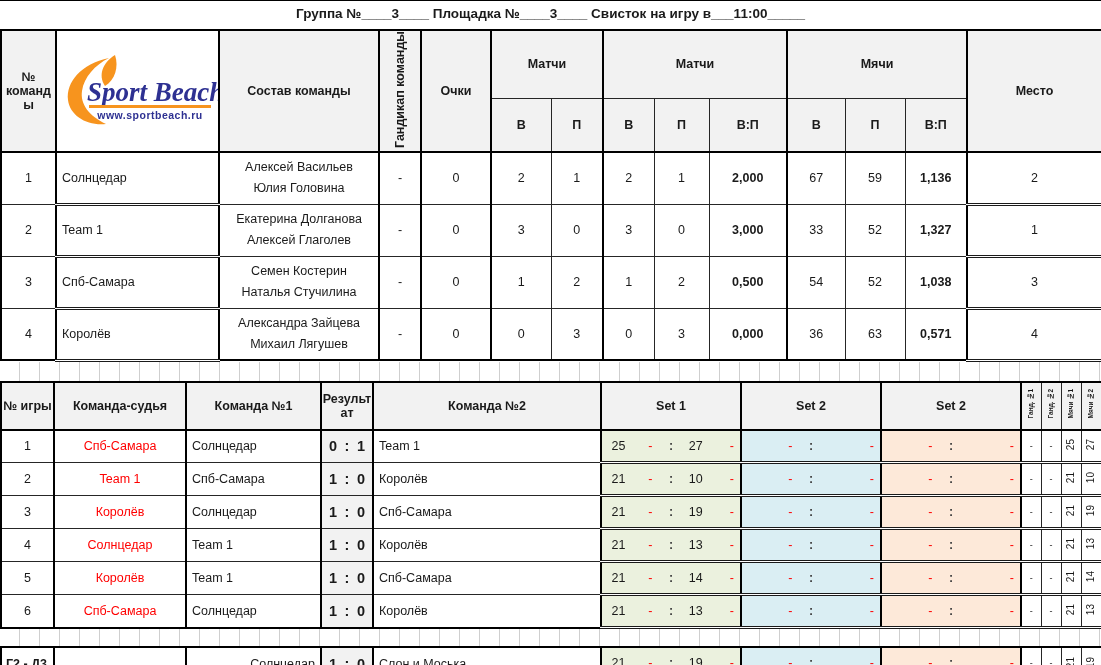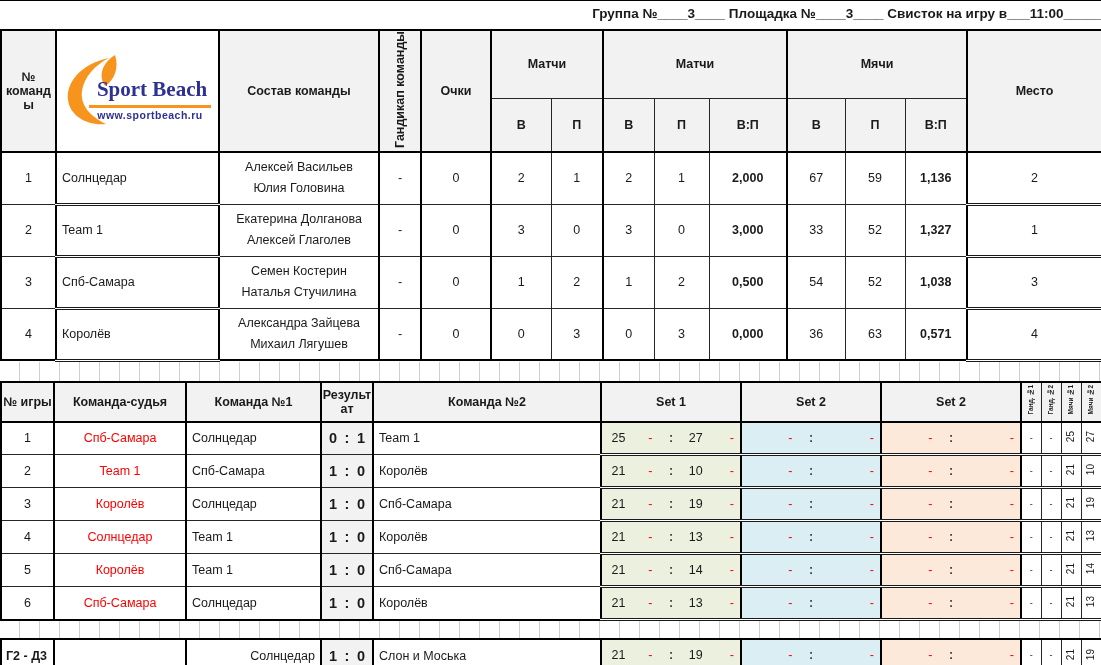--- a/index.html
+++ b/index.html
@@ -1,18 +1,18 @@
 <!DOCTYPE html>
 <html><head>
 <meta charset="utf-8">
 <style>
   html,body{margin:0;padding:0;background:#fff;}
   body{width:1101px;height:665px;overflow:hidden;font-family:"Liberation Sans",sans-serif;color:#1a1a1a;}
   .page{width:1101px;height:665px;border-top:1px solid #000;box-sizing:border-box;}
-  .titlebar{height:28px;line-height:26px;text-align:right;font-weight:bold;font-size:13.5px;}
+  .titlebar{height:28px;line-height:26px;text-align:center;font-weight:bold;font-size:13.5px;}
   table{border-collapse:collapse;table-layout:fixed;width:1101px;}
   td{border:1px solid #262626;padding:0;text-align:center;font-size:12.5px;overflow:hidden;vertical-align:middle;}
   .t1,.t2,.t3{border:2px solid #000;}
   td.h{background:#f2f2f2;font-weight:bold;font-size:12.5px;overflow-wrap:anywhere;}
   td.white{background:#fff;}
   .hb{border-bottom:2px solid #000;}
   .ml{border-left:2px solid #000;}
   .left{text-align:left;padding-left:5px;}
   .right{text-align:right;padding-right:5px;}
   .red{color:#ff0000;}
@@ -36,21 +36,21 @@
   .res{background:#f2f2f2;}
   .resflex{display:flex;width:100%;align-items:center;justify-content:space-between;padding:0 7px;box-sizing:border-box;font-weight:bold;font-size:14.5px;}
   .nar{font-size:9px;}
   .gap{background:repeating-linear-gradient(90deg,#fff 0px,#fff 19px,#cfcfcf 19px,#cfcfcf 20px);}
   .gap1{height:19px;}
   .gap2{height:17px;}
   
   .logocell{position:relative;background:#fff;}
   .logo{position:relative;width:161px;height:80px;margin:0 auto;}
   .logo svg{position:absolute;left:2px;top:2px;}
-  .logo-name{position:absolute;left:30px;top:26px;width:130px;text-align:center;font-family:"Liberation Serif",serif;font-weight:bold;font-size:21px;color:#2e3192;white-space:nowrap;}
+  .logo-name{position:absolute;left:30px;top:26px;width:130px;text-align:center;font-family:"Liberation Serif",serif;font-style:italic;font-weight:bold;font-size:27px;color:#2e3192;white-space:nowrap;}
   .logo-url{position:absolute;left:32px;top:54px;width:122px;text-align:center;font-weight:bold;font-size:10.5px;color:#2e3192;border-top:3px solid #f7941e;padding-top:1px;letter-spacing:0.5px;white-space:nowrap;}
   .gamecol{font-weight:bold;text-align:left;padding-left:4px;font-size:12.5px;}
 </style>
 </head>
 <body>
 
 <div class="page">
 
   <div class="titlebar">Группа №____3____  Площадка №____3____  Свисток на игру в___11:00_____</div>
 
@@ -192,21 +192,21 @@
         <col style="width:228px">
         <col style="width:140px">
         <col style="width:140px">
         <col style="width:140px">
         <col style="width:20px">
         <col style="width:20px">
         <col style="width:20px">
         <col style="width:21px">
       </colgroup>
     <tbody>
-        <tr style="height:40px">
+        <tr style="height:48px">
       <td class="h hb">№ игры</td>
       <td class="h hb ml">Команда-судья</td>
       <td class="h hb ml">Команда №1</td>
       <td class="h hb ml">Результат</td>
       <td class="h hb ml">Команда №2</td>
       <td class="h hb ml">Set 1</td>
       <td class="h hb ml">Set 2</td>
       <td class="h hb ml">Set 2</td>
       <td class="h hb ml"><span class="rot tiny">Ганд. №1</span></td>
       <td class="h hb"><span class="rot tiny">Ганд. №2</span></td>

